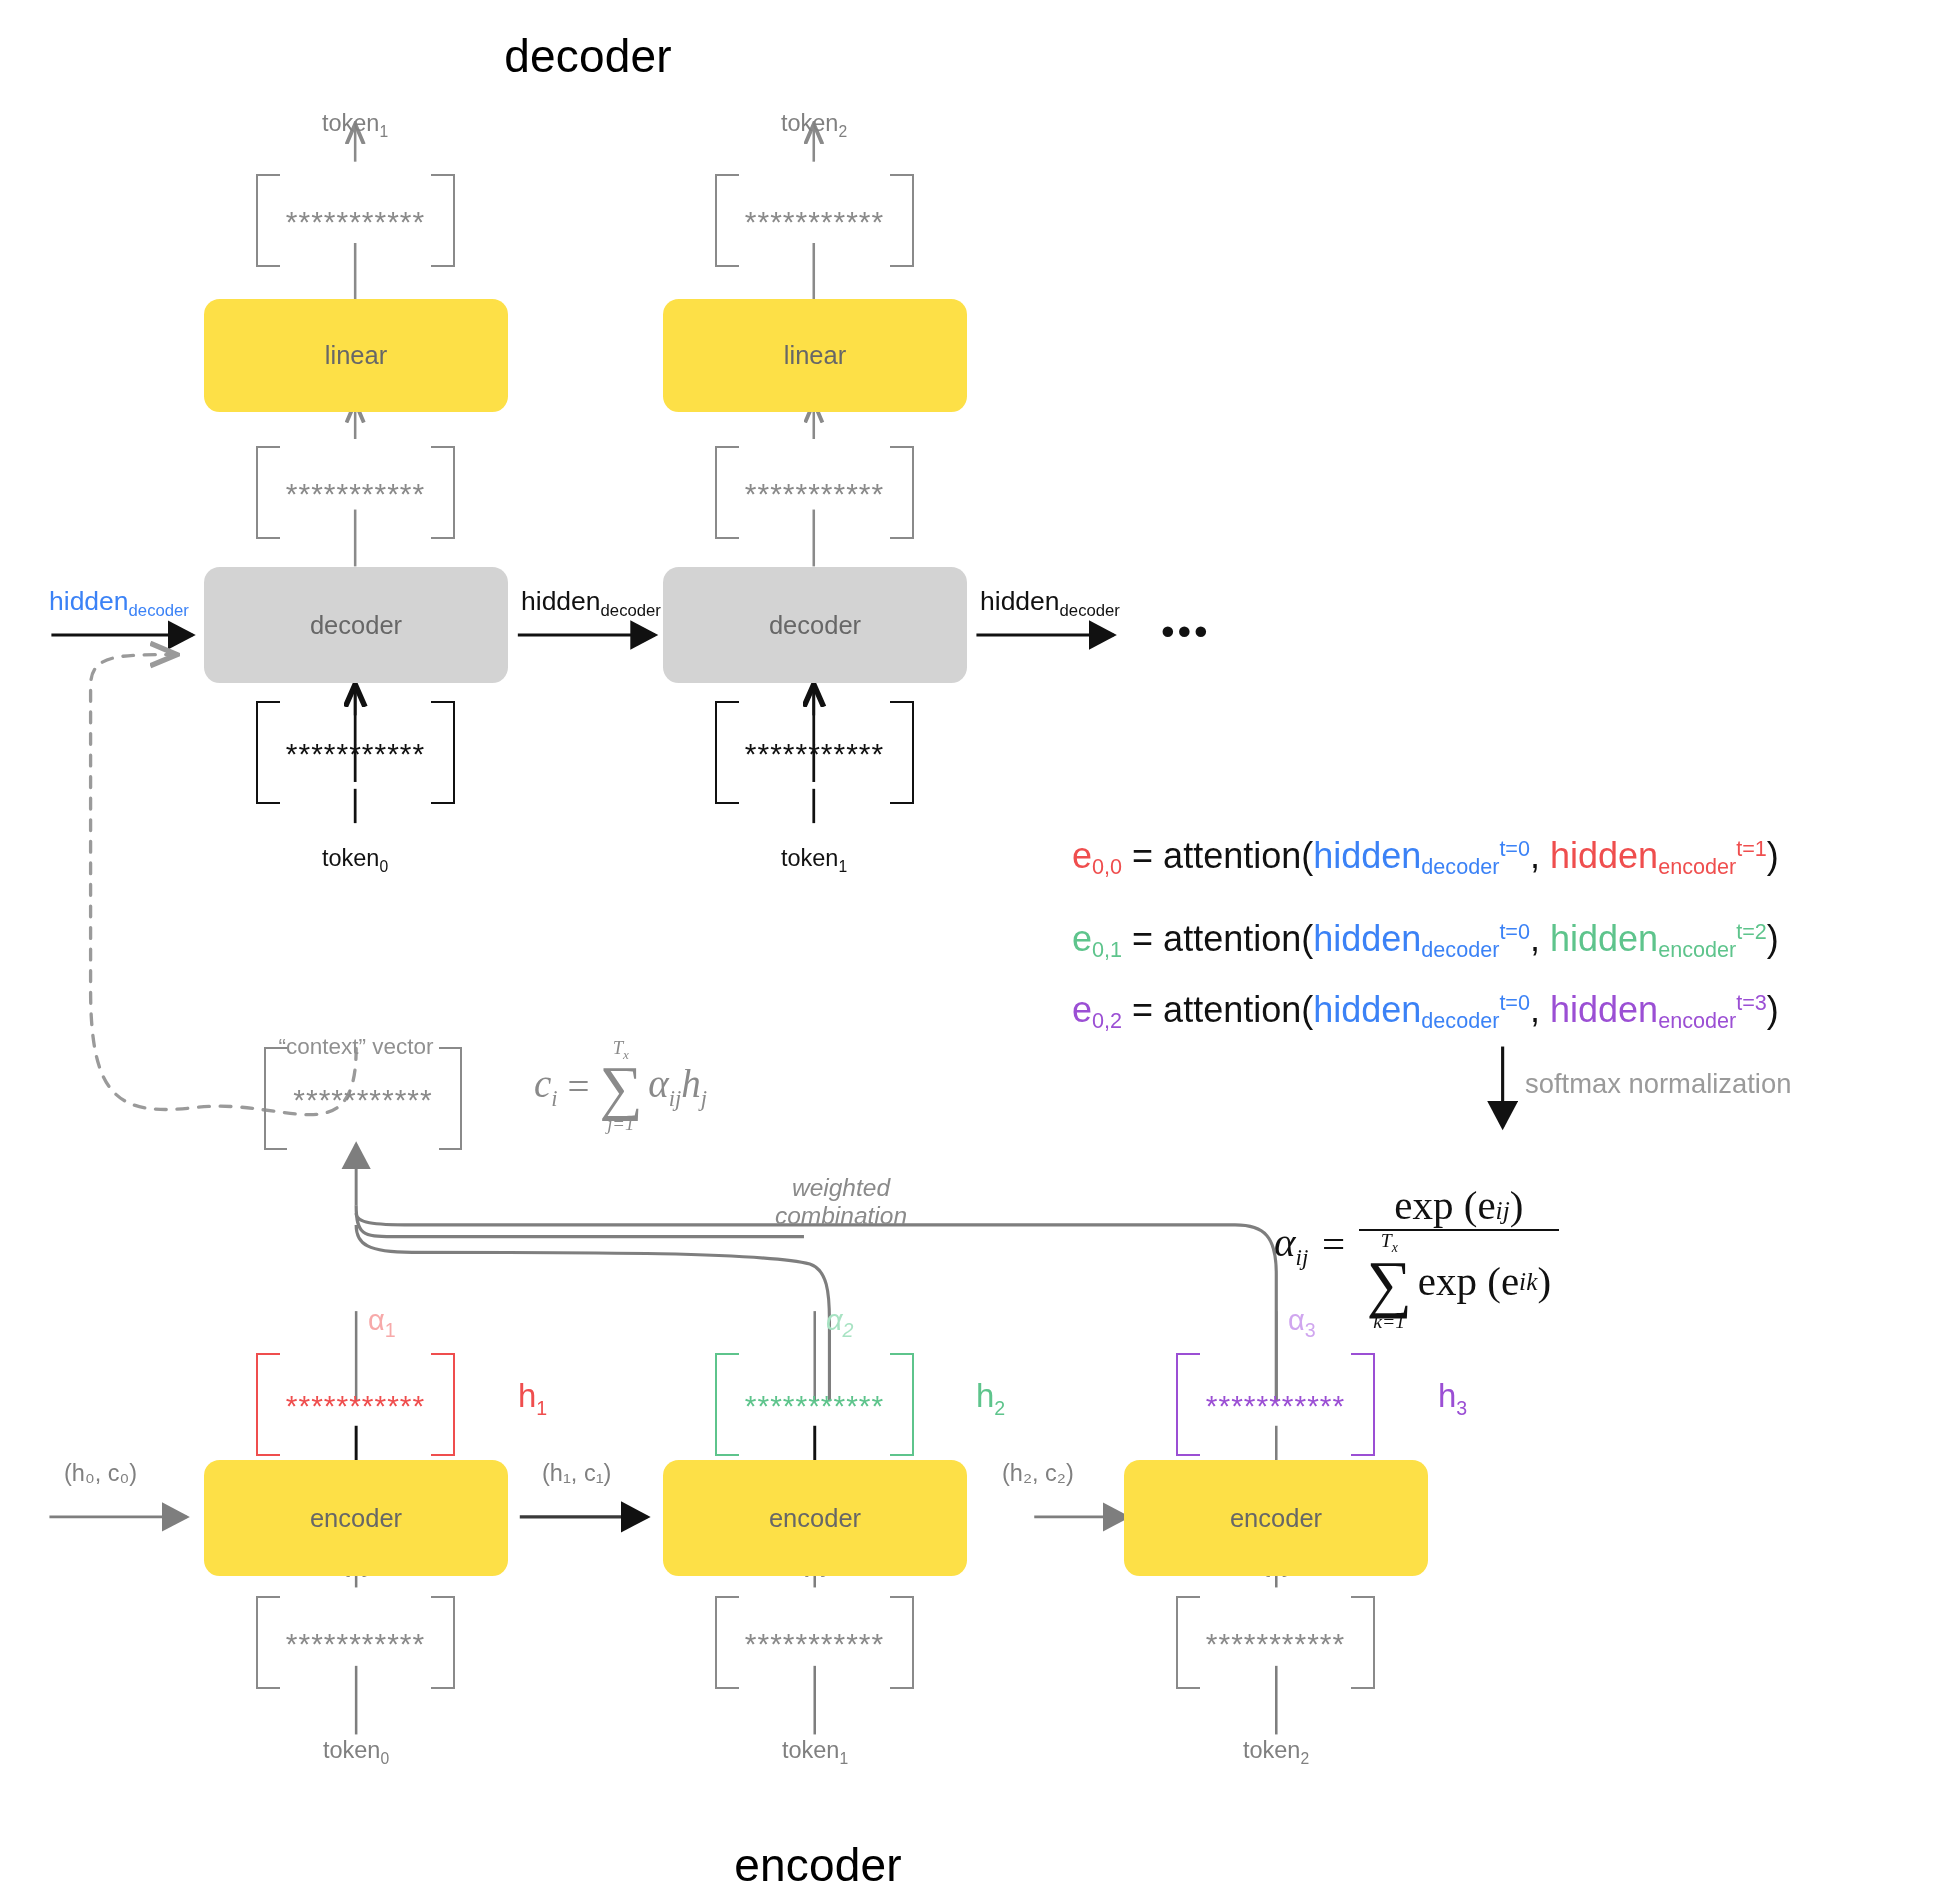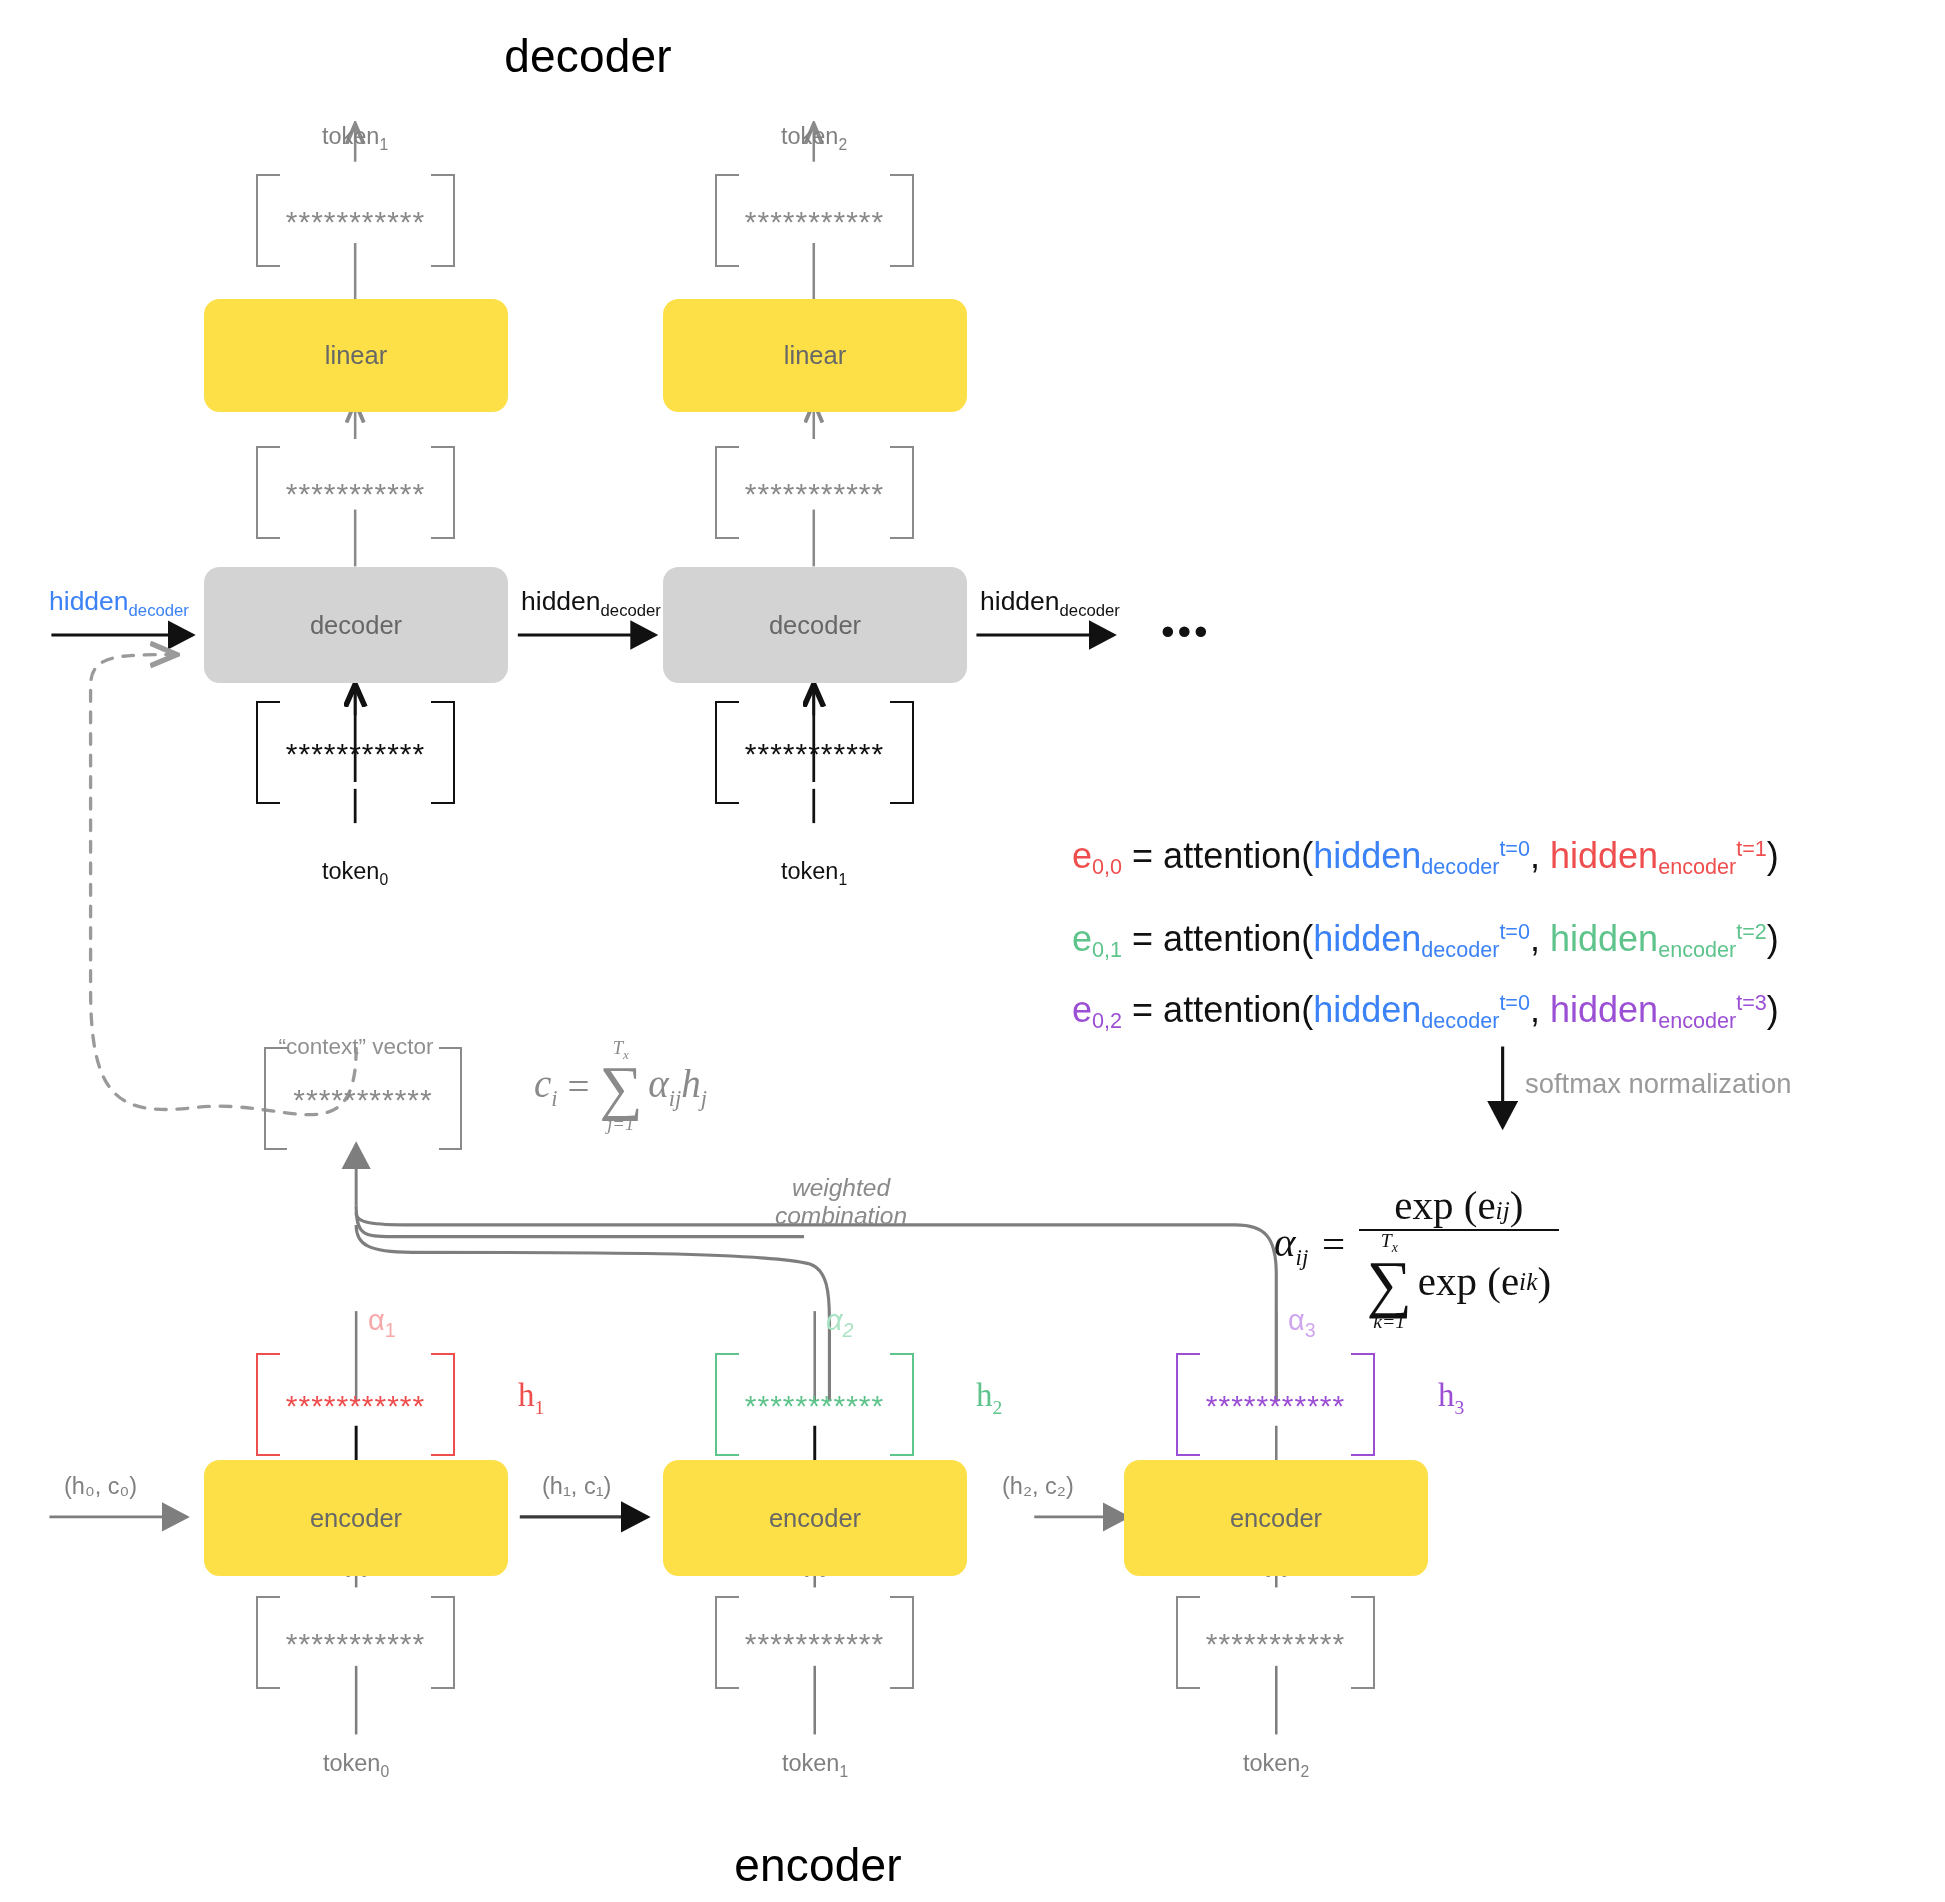--- a/index.html
+++ b/index.html
@@ -34,28 +34,28 @@
   .vec .bk.l{border-left:2.9px solid currentColor;}
   .vec .bk.r{border-right:2.9px solid currentColor;}
   .vec .stars{padding:0 5.9px;font-size:30px;line-height:1;transform:translateY(1px);}
 
   .vec.grey{color:#8a8a8a;}
   .vec.black{color:#111;}
   .vec.red{color:#ef4e4e;}
   .vec.green{color:#5ec48c;}
   .vec.purple{color:#9b4fd4;}
 
-  .hlabel{font-size:33px;font-family:Liberation Serif, serif;}
+  .hlabel{font-size:33px;}
   .hlabel sub{font-size:19.6px;}
 
   .alabel{font-size:29px;}
   .alabel sub{font-size:19.6px;}
 
   
-  .cap{font-size:23.5px;color:#808080;white-space:nowrap;margin-top:13px;}
+  .cap{font-size:23.5px;color:#808080;white-space:nowrap;}
   .cap.black{color:#111;}
   .cap sub{font-size:15.7px;}
 
   .hidden-lab{font-size:26.5px;color:#111;white-space:nowrap;text-align:center;}
   .hidden-lab sub{font-size:16.7px;}
   .hidden-lab.blue{color:#3b82f6;}
 
   .ctxcap{font-size:22.5px;color:#909090;white-space:nowrap;}
 
   .ital{font-style:italic;font-size:24.5px;color:#8a8a8a;line-height:1.15;text-align:center;}

